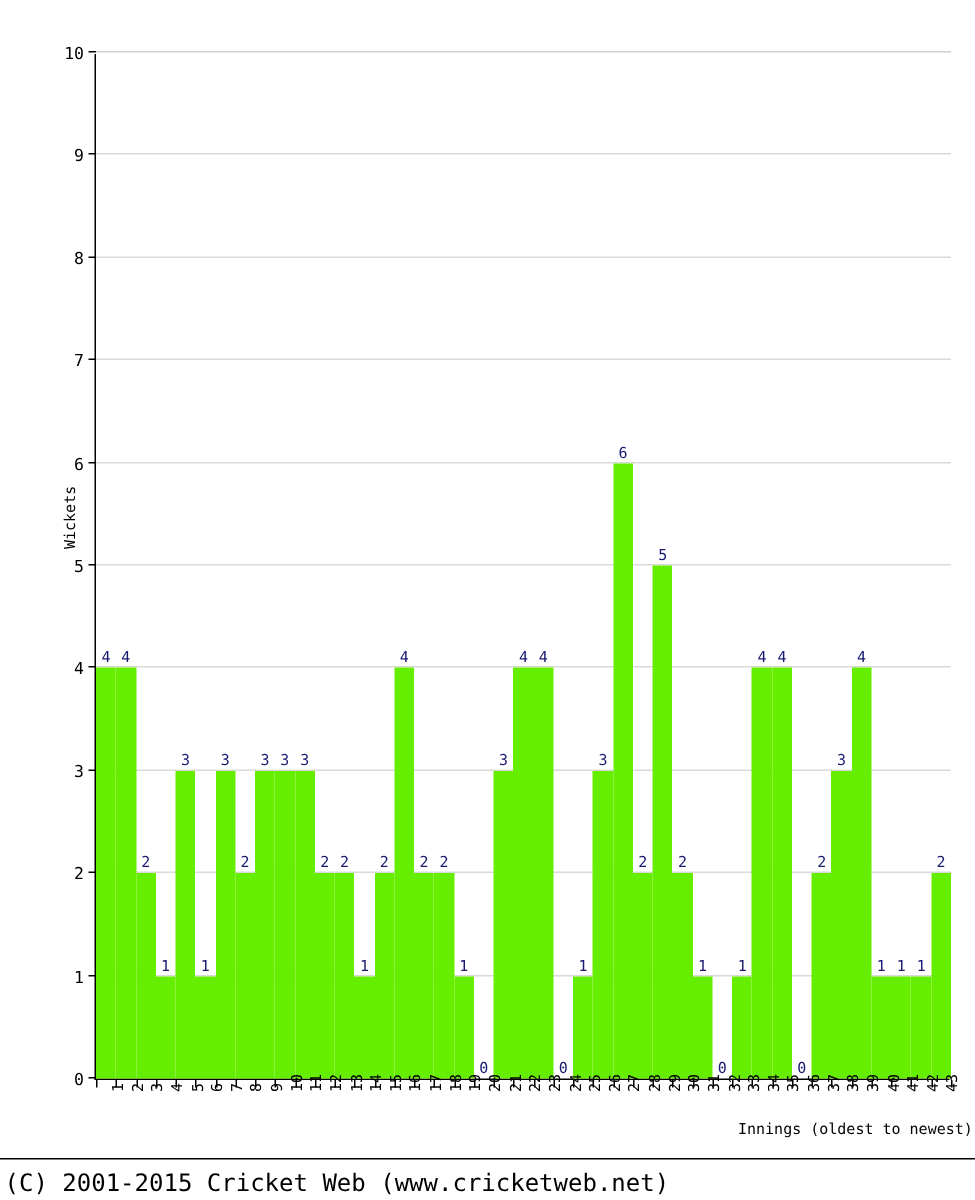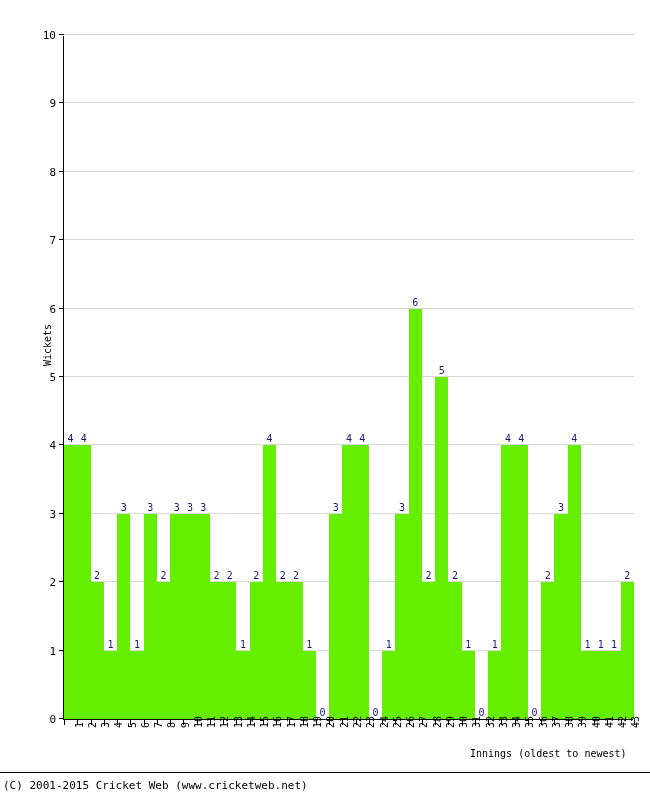--- a/index.html
+++ b/index.html
@@ -72,32 +72,32 @@
   .xtick-label{
     position:absolute;
     top:7px;
     font-size:10px;color:#000;
     transform:rotate(-90deg);
     transform-origin:left top;
     white-space:nowrap;
   }
   .xaxis-title{
     position:absolute;
-    left:470px;top:748px;
+    left:492px;top:748px;
     font-size:10px;color:#000;
     white-space:nowrap;
   }
 
   
   .footer-rule{
     position:absolute;left:0;top:772px;width:650px;height:1px;background:#000;
   }
   .footer-text{
     position:absolute;left:3px;top:779px;
-    font-size:11px;color:#000;white-space:nowrap;
+    font-size:16px;color:#000;white-space:nowrap;
   }
 </style>
 </head>
 <body>
 
 <div id="chart-root">
 
 
   <div class="plot-area">
     <div id="gridlines">

